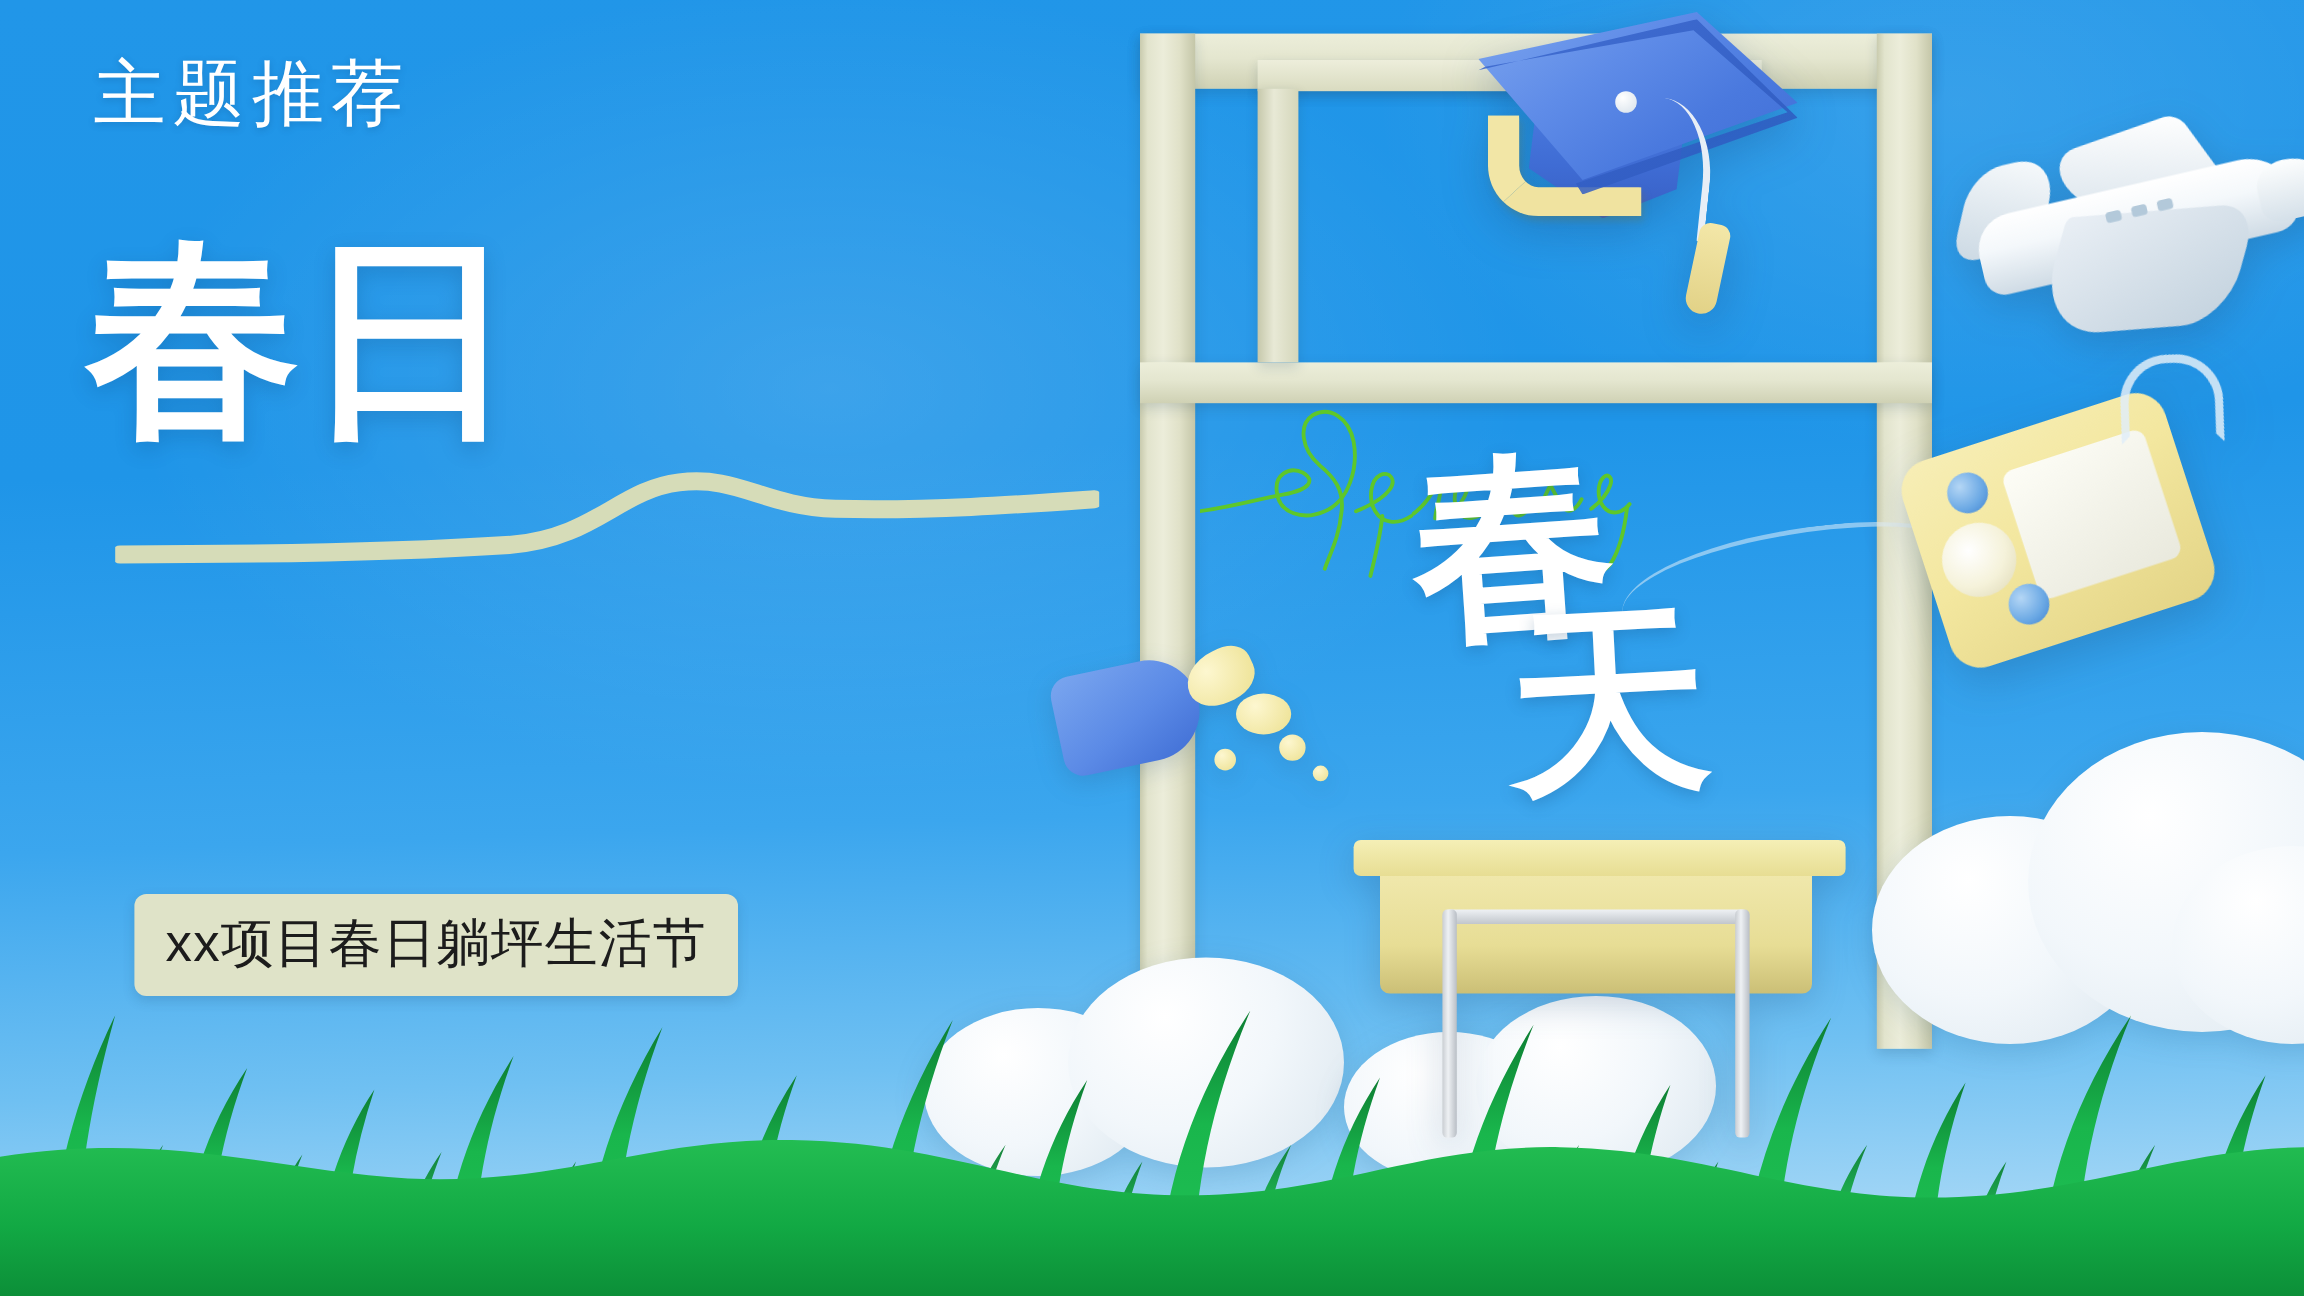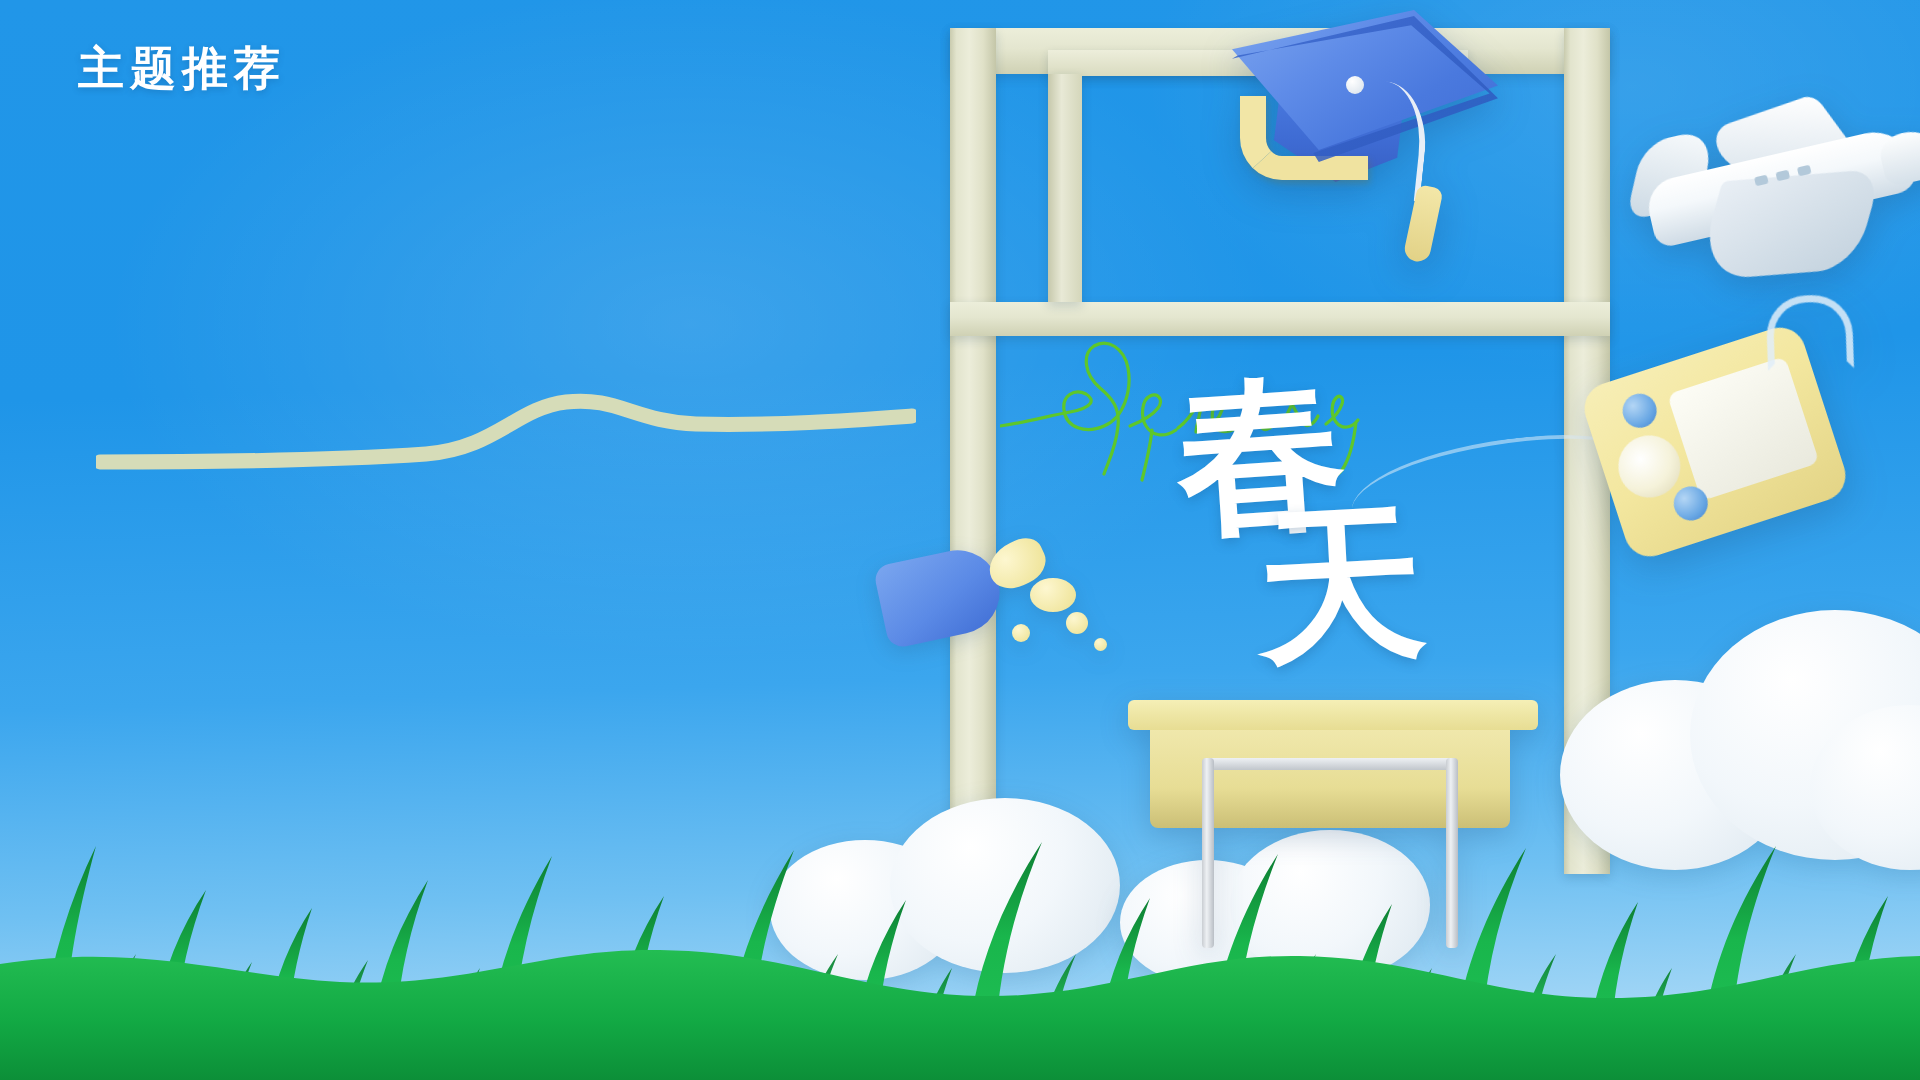--- a/index.html
+++ b/index.html
@@ -283,22 +283,22 @@
     left: 0; bottom: 0;
     width: 1920px; height: 330px;
     pointer-events: none;
   }
 
   
   .kicker {
     position: absolute;
     left: 78px; top: 38px;
     color: #ffffff;
-    font-size: 46px;
-    font-weight: 700;
+    font-size: 60px;
+    font-weight: 400;
     letter-spacing: 6px;
     text-shadow: 0 2px 6px rgba(10,60,110,.25);
   }
   .kicker-en {
     position: absolute;
     left: 80px; top: 126px;
     color: rgba(255,255,255,.80);
     font-size: 19px;
     letter-spacing: 17px;
     font-weight: 400;
@@ -519,21 +519,23 @@
     </g>
 
     <path d="M0 330 L0 214 C140 192 230 226 340 232 C470 238 540 198 660 200
              C790 202 860 244 980 246 C1110 248 1180 204 1300 206
              C1420 208 1490 248 1610 248 C1730 248 1810 208 1920 206 L1920 330 Z" fill="url(#gbase)"></path>
   </svg>
 
   <div class="kicker">主题推荐</div>
 
   <div class="headline">
+    <span>春日</span>
   </div>
 
   <svg class="squiggle" viewBox="0 0 820 90">
     <path d="M4 74 C120 74 240 72 330 66 C400 60 420 20 470 14 C520 8 540 34 600 36
              C680 38 760 32 816 28" fill="none" stroke="#d6dcb8" stroke-width="15" stroke-linecap="round"></path>
   </svg>
 
+  <div class="subtitle-box">xx项目春日躺坪生活节</div>
 
 </div>
 
 </body></html>

